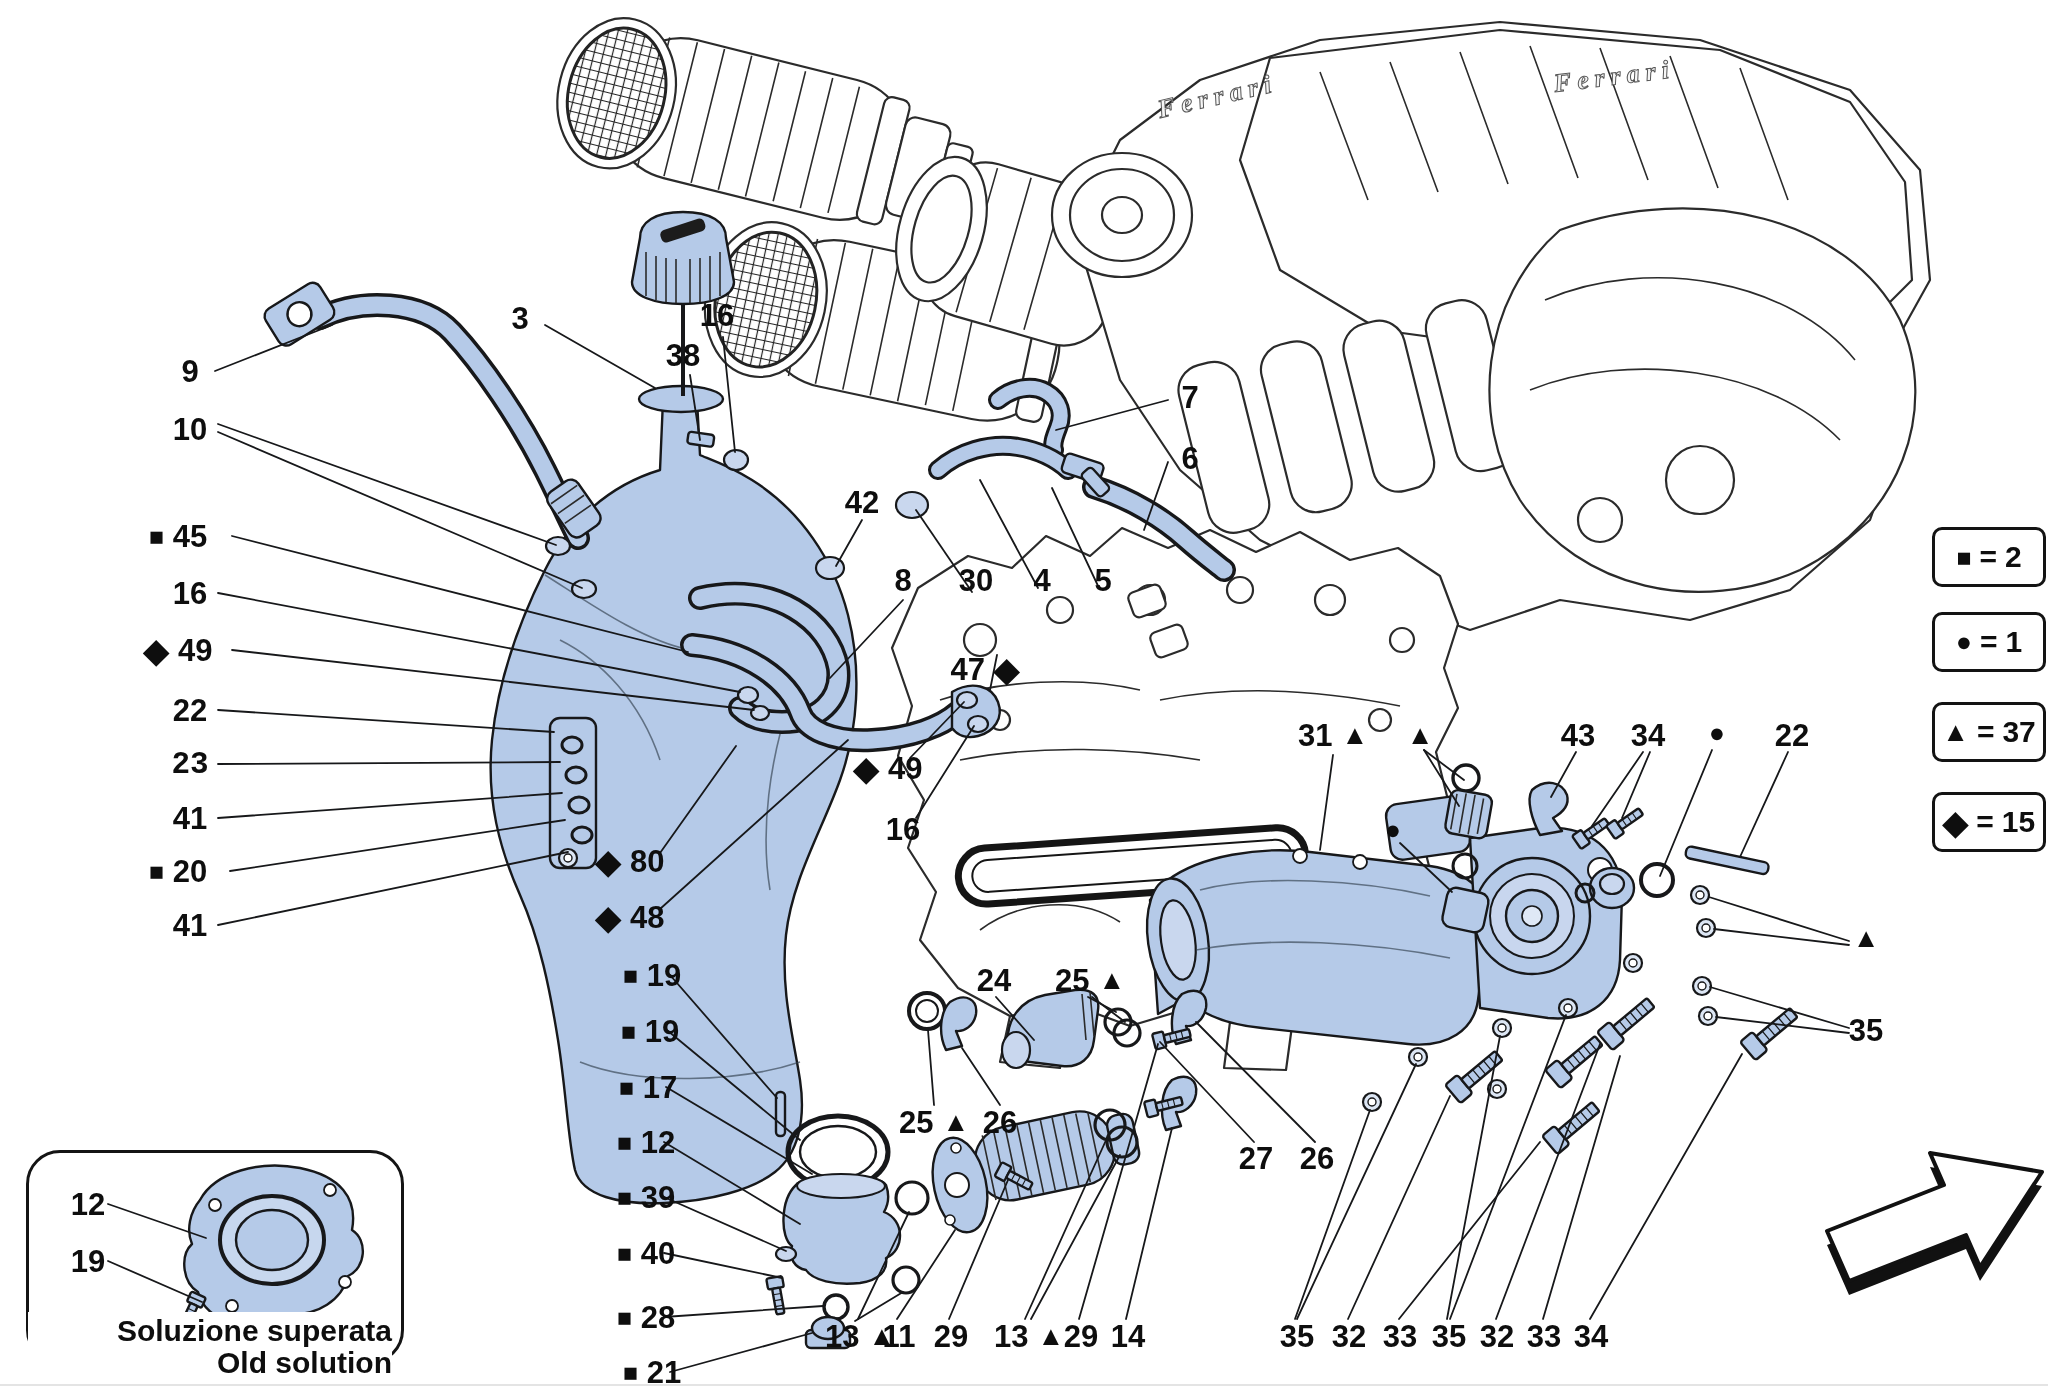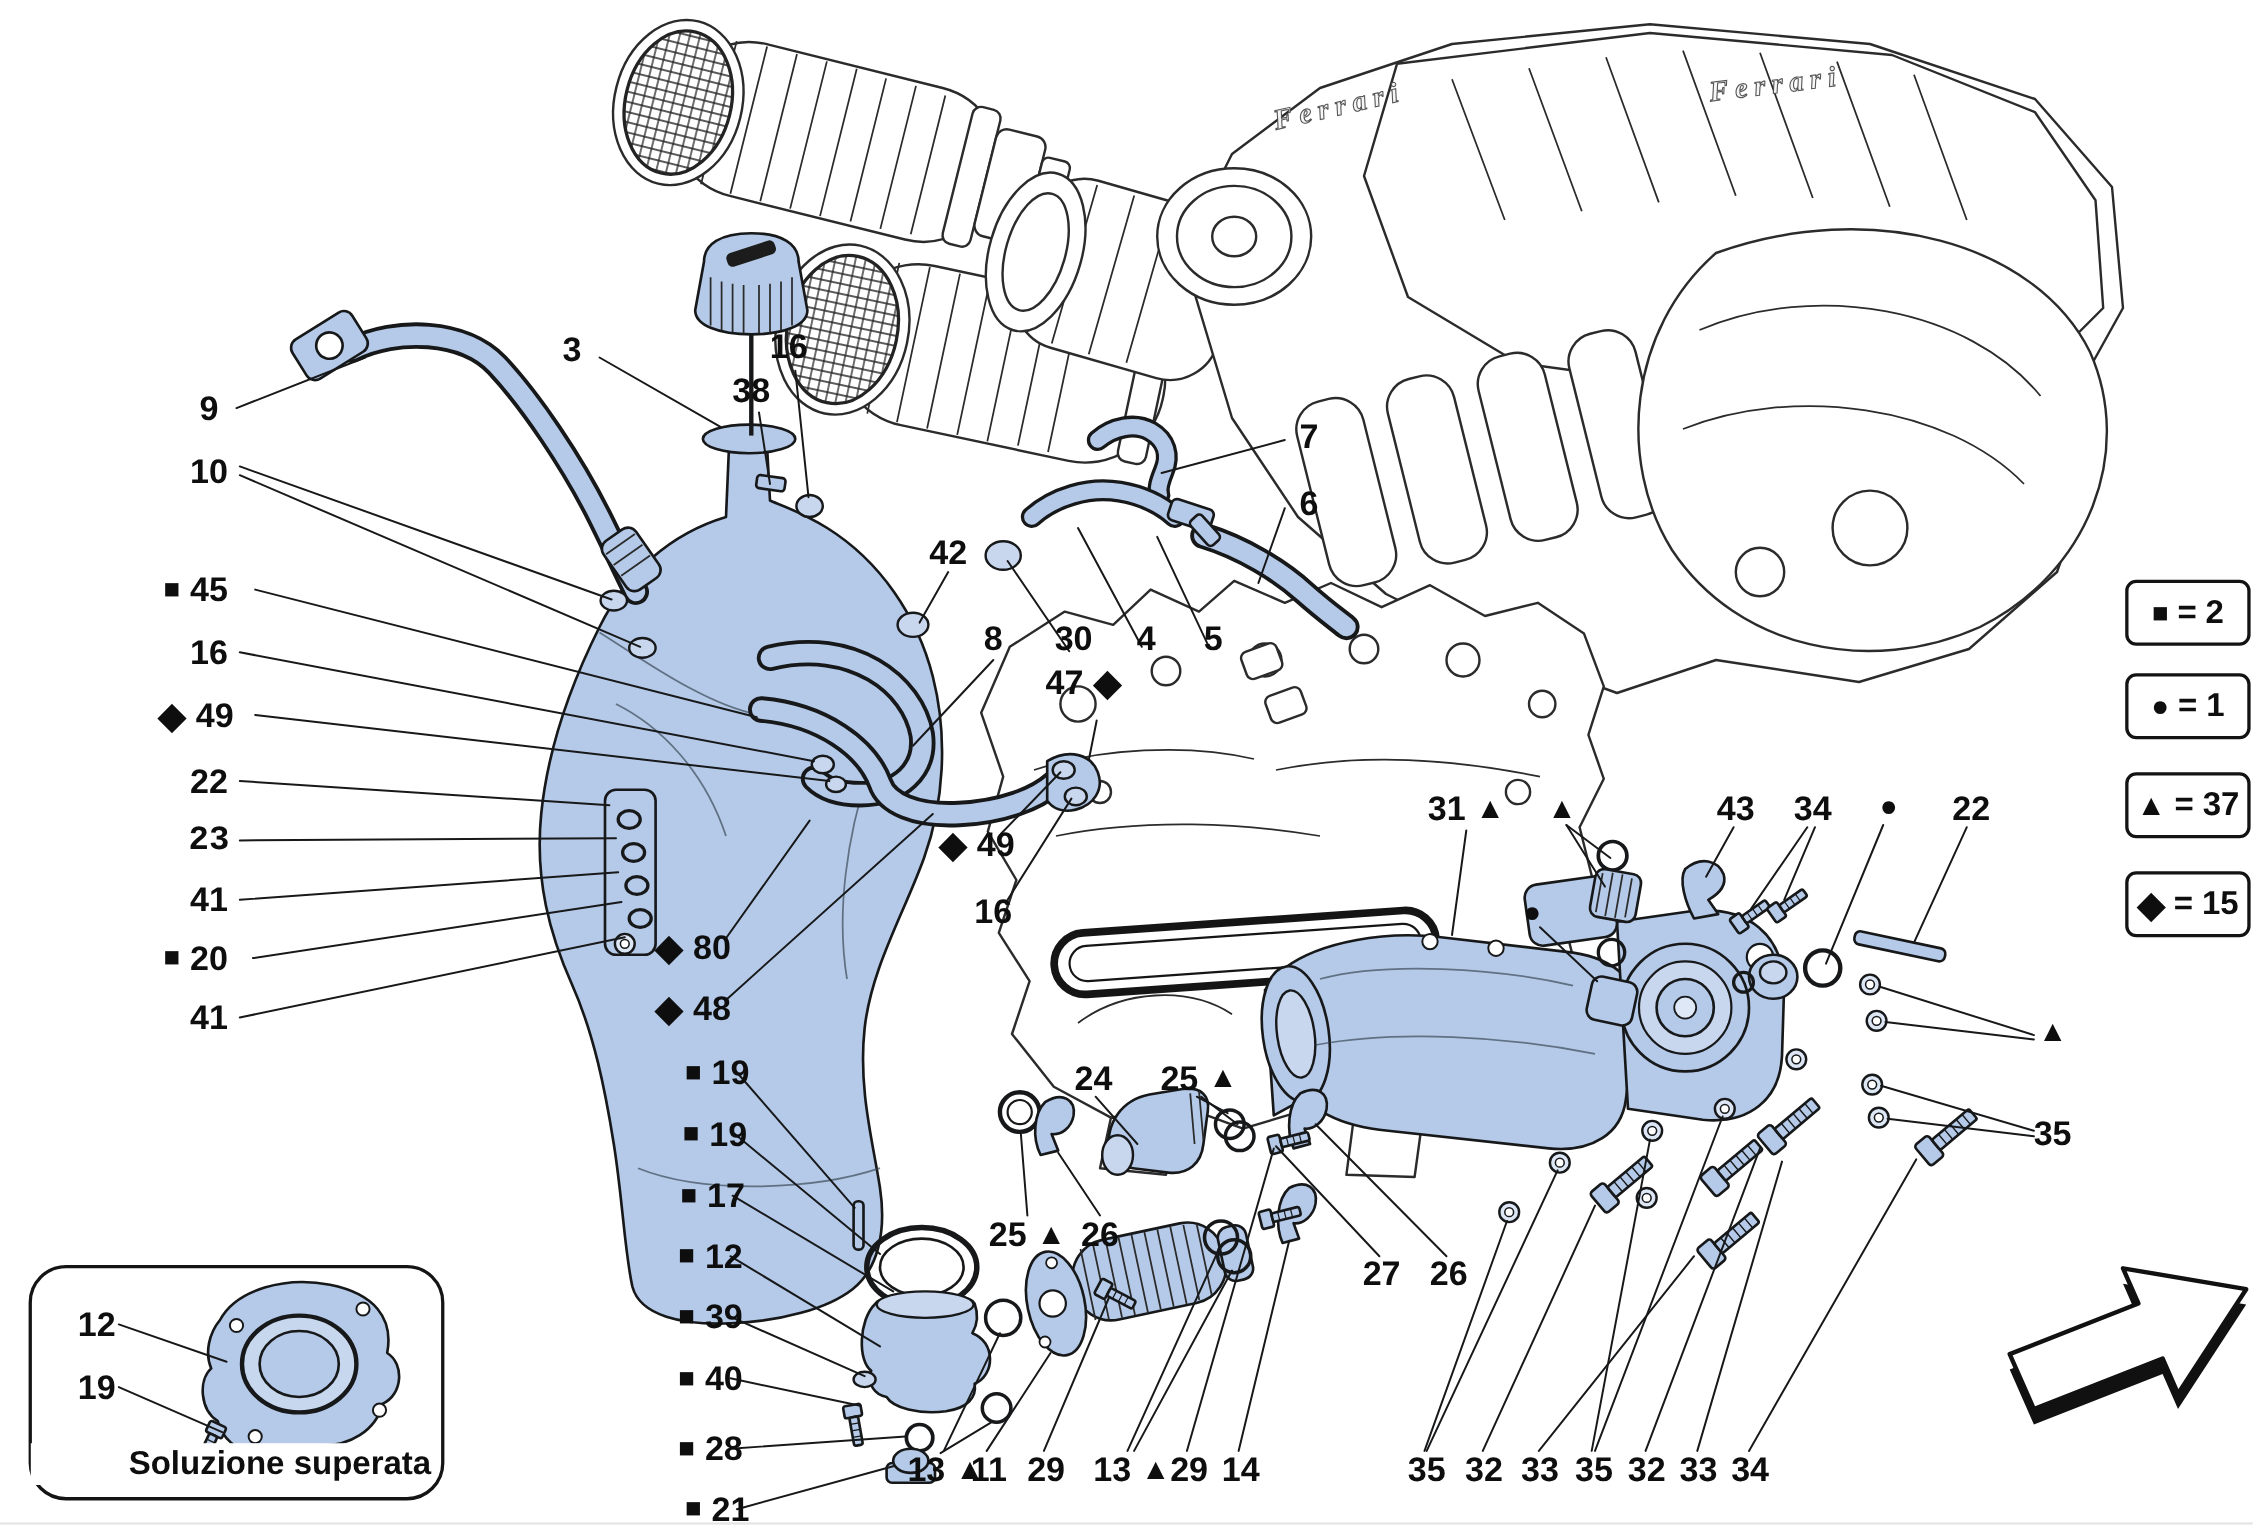--- a/index.html
+++ b/index.html
@@ -394,20 +394,21 @@
 
   <g>
     <polygon points="1827,1231 1944,1185 1930,1153 2042,1172 1980,1267 1966,1235 1849,1281" fill="#111" transform="translate(0,14)"></polygon>
     <polygon points="1827,1231 1944,1185 1930,1153 2042,1172 1980,1267 1966,1235 1849,1281" fill="#ffffff" stroke="#111" stroke-width="4" stroke-linejoin="round"></polygon>
   </g>
 </svg>
 
 <div class="inset-box"></div>
 <div class="inset-caption">
   <div>Soluzione superata</div>
+  <div>Old solution</div>
 </div>
 
 <div id="legend">
     <div class="lbox" style="top: 527px;">
       <span class="sym" style="font-size: 25px;">■</span>
       <span>=</span>
       <span>2</span>
     </div>
     <div class="lbox" style="top: 612px;">
       <span class="sym" style="font-size: 27px;">●</span>
@@ -482,21 +483,21 @@
     </div>
     <div class="co" style="left: 1103px; top: 580px;">
       <span>5</span>
     </div>
     <div class="co" style="left: 1190px; top: 397px;">
       <span>7</span>
     </div>
     <div class="co" style="left: 1190px; top: 458px;">
       <span>6</span>
     </div>
-    <div class="co" style="left: 985px; top: 620px;">
+    <div class="co" style="left: 985px; top: 669px;">
       <span>47</span>
       <span class="sym" style="font-size: 33px;">◆</span>
     </div>
     <div class="co" style="left: 888px; top: 768px;">
       <span class="sym" style="font-size: 33px;">◆</span>
       <span>49</span>
     </div>
     <div class="co" style="left: 903px; top: 829px;">
       <span>16</span>
     </div>

